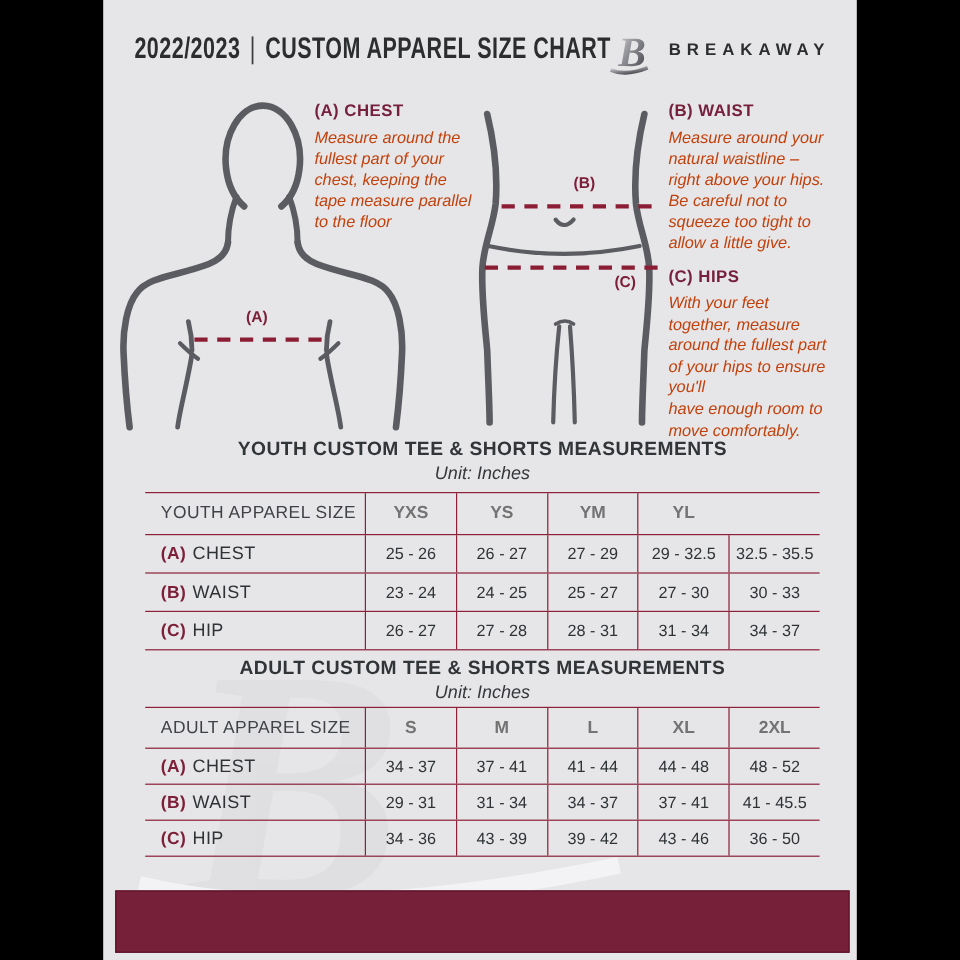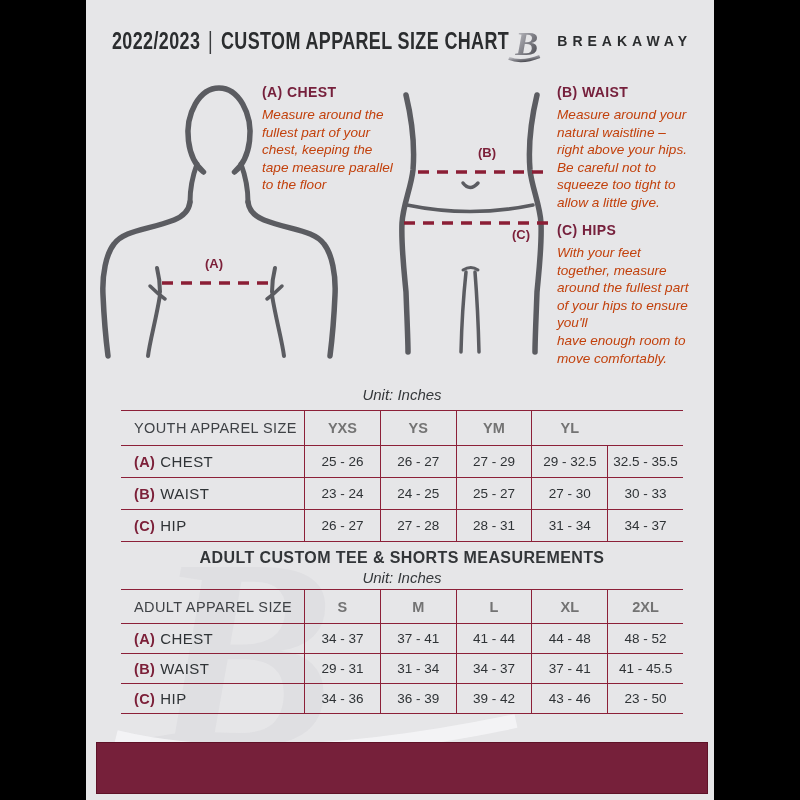--- a/index.html
+++ b/index.html
@@ -146,20 +146,21 @@
     <div class="instr instr-w">
       <div class="instr-h">(B) WAIST</div>
       <div class="instr-b">Measure around your
 natural waistline –
 right above your hips.
 Be careful not to
 squeeze too tight to
 allow a little give.</div>
     </div>
 
+    <div class="sec-title" style="top:366px;">YOUTH CUSTOM TEE &amp; SHORTS MEASUREMENTS</div>
     <div class="sec-unit" style="top:386px;">Unit: Inches</div>
 
     <div class="size-table yt" style="top:410px;">
       <div class="t-row t-head">
         <div class="cell label-cell">YOUTH APPAREL SIZE</div>
         <div class="cell head-cell">YXS</div>
         <div class="cell head-cell">YS</div>
         <div class="cell head-cell">YM</div>
         <div class="cell head-cell">YL</div>
       </div>
@@ -231,23 +232,23 @@
         <div class="cell">34 - 37</div>
         <div class="cell">37 - 41</div>
         <div class="cell">41 - 45.5</div>
       </div>
       <div class="t-row">
         <div class="cell label-cell">
           <span class="row-prefix">(C)</span>
           <span class="row-label">HIP</span>
         </div>
         <div class="cell">34 - 36</div>
-        <div class="cell">36 - 39</div>
+        <div class="cell">43 - 39</div>
         <div class="cell">39 - 42</div>
         <div class="cell">43 - 46</div>
-        <div class="cell">23 - 50</div>
+        <div class="cell">36 - 50</div>
       </div>
     </div>
 
     <div class="footer-bar"></div>
 
   </div>
 </div>
 
 </body></html>

